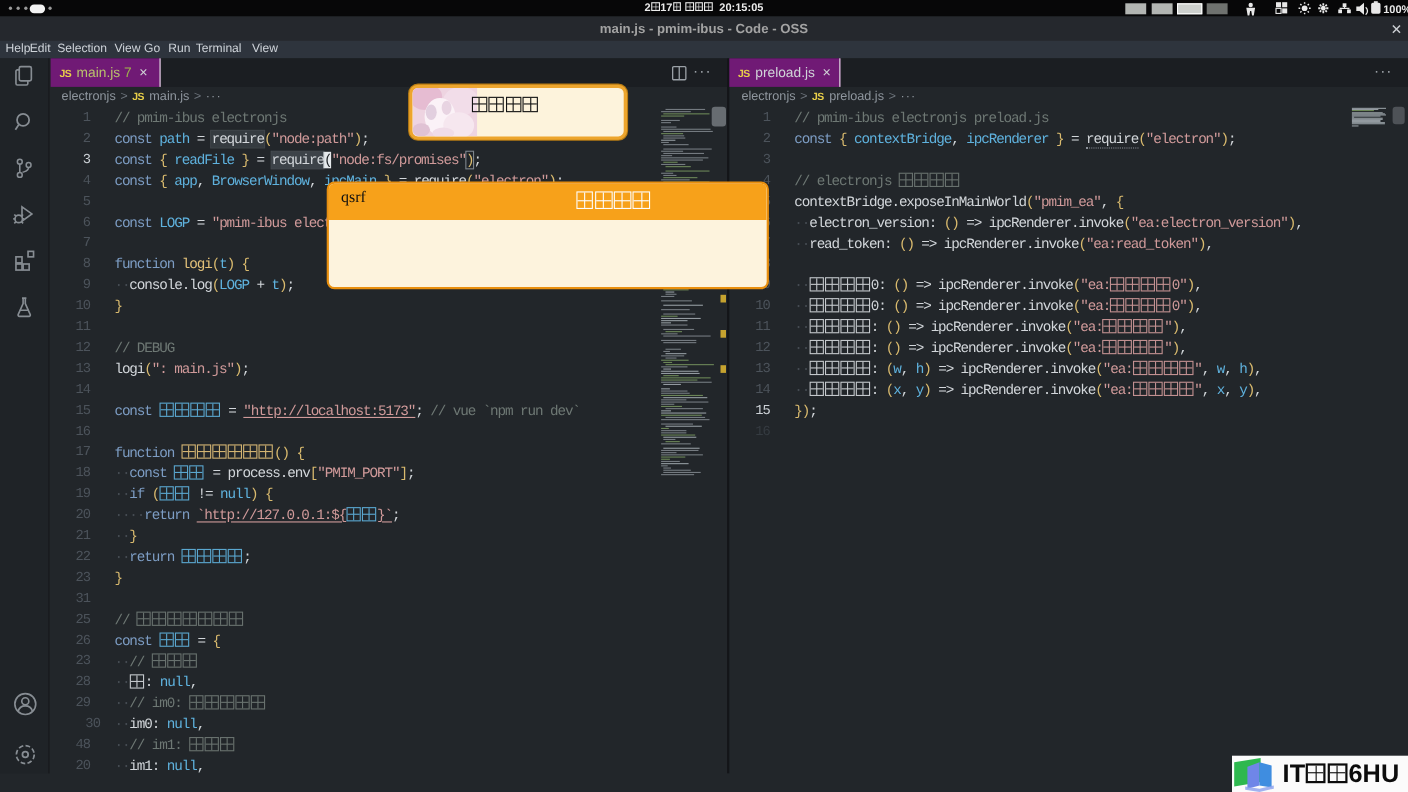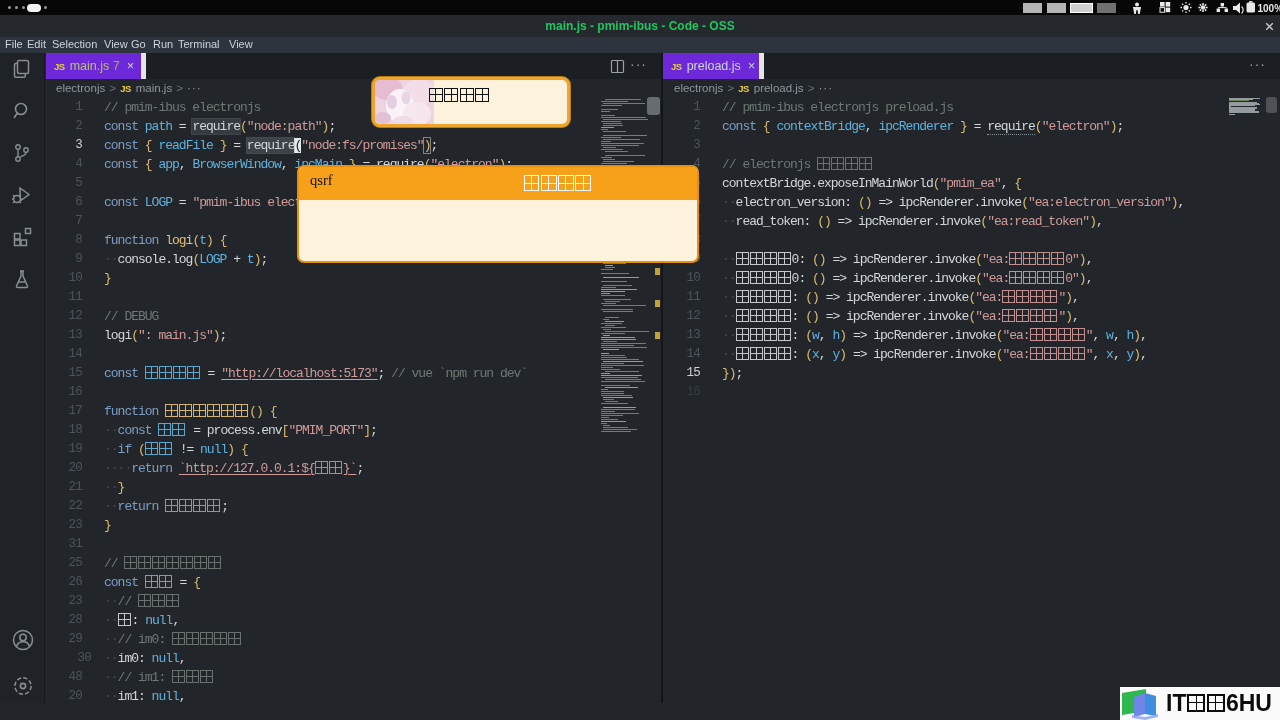--- a/index.html
+++ b/index.html
@@ -12,32 +12,32 @@
 background-image:linear-gradient(currentColor,currentColor),linear-gradient(currentColor,currentColor);
 background-size:100% .06em,.06em 100%;background-position:center center;background-repeat:no-repeat}
 
 #sysbar{left:0;top:0;width:1280px;height:15px;background:#070708;color:#e8e8e8}
 #sysbar .dot{position:absolute;top:6px;width:3px;height:3px;border-radius:50%;background:#9a9a9a}
 #pill{position:absolute;left:27px;top:3.5px;width:14px;height:8px;border-radius:4px;background:#f2f2f2}
 #clock{position:absolute;left:0;right:0;top:1.5px;text-align:center;font-size:10px;font-weight:bold;color:#ececec}
 #tray{position:absolute;right:0;top:0;height:15px}
 .wsr{position:absolute;top:3px;height:10px}
 
-#titlebar{left:0;top:15px;width:1280px;height:22px;background:#25282d;color:#22c55e}
+#titlebar{left:0;top:15px;width:1280px;height:22px;background:#25282d;color:#a3a3a3}
 #title{position:absolute;left:0;right:0;top:4px;text-align:center;font-size:12px;font-weight:bold}
 #closex{position:absolute;right:4px;top:5px;width:13px;height:13px;color:#c9ccd0}
 
 #menubar{left:0;top:37px;width:1280px;height:16px;background:#2e343d;color:#ced3d9;font-size:11px}
 #menubar span{position:absolute;top:1px}
 
 #actbar{left:0;top:53px;width:45px;height:650px;background:#1f2327;border-right:1px solid #16181b}
 #actbar svg{position:absolute;left:10px}
 
 .tabbar{position:absolute;top:53px;height:26px;background:#1b1e22}
-.tab{position:absolute;left:0;top:0;height:26px;background:#6d28d9;border-right:5px solid #e5e5e5;font-size:12.5px;padding:5px 8px 0 8px}
+.tab{position:absolute;left:0;top:0;height:26px;background:#701a75;border-right:1px solid #e5e5e5;font-size:12.5px;padding:5px 8px 0 8px}
 .jsic{color:#e8cf49;font-weight:bold;font-size:9.5px;letter-spacing:-.5px;margin-right:5px}
 .tabx{color:#d0d3d6;margin-left:7px;font-size:13px}
 .crumb{position:absolute;top:79px;height:19px;line-height:19px;font-size:11.5px;color:#8f969e}
 .crumb .sep{margin:0 4px;color:#6d747c;font-family:"Liberation Mono",monospace}
 .ln{position:absolute;width:26px;text-align:right;font:12.5px "Liberation Mono",monospace;letter-spacing:-.8px;color:#4c535b;line-height:19px;height:19px}
 .ln.act{color:#ccd1d6}
 .ln.dim{color:#353b41}
 .cl{position:absolute;font:13px "Liberation Mono",monospace;letter-spacing:-1.004px;color:#d2d6da;line-height:19px;height:19px;white-space:pre}
 .cl .k{color:#7d9dc4}.cl .v{color:#5fb2de}.cl .f{color:#e3c179}.cl .s{color:#d09a9a}
 .cl .c{color:#6e7874}.cl .b{color:#d9ba6e}.cl .ws{color:#454b52}
@@ -65,20 +65,21 @@
 #wm .txt{position:absolute;left:46px;top:3px;font-size:23px;font-weight:bold;color:#0c0c0c;letter-spacing:0px}
 .mini{position:absolute}
 </style></head><body>
 
 <div class="abs" id="sysbar">
  <span class="dot" style="left:8px"></span>
     <span class="dot" style="left:15px"></span>
     <span class="dot" style="left:22px"></span>
  <span class="dot" style="left:44px"></span>
  <div id="pill"></div>
+ <div id="clock">2<i class="cjs"></i>17<i class="cjs"></i> <i class="cjs"></i><i class="cjs"></i><i class="cjs"></i>&nbsp; 20<b style="font-weight:bold">:</b>15<b>:</b>05</div>
  <div id="tray">
   <div class="wsr" style="right:238px;width:19px;background:#b2b5b2"></div>
   <div class="wsr" style="right:214px;width:19px;background:#b2b5b2"></div>
   <div class="wsr" style="right:187px;width:23px;background:#cdd0cd;border:1.5px solid #fff"></div>
   <div class="wsr" style="right:164px;width:19px;background:#6f726f"></div>
   <svg style="position:absolute;right:0;top:0" width="160" height="15" viewBox="0 0 160 15">
    <g fill="#e8e8e8">
     <circle cx="17" cy="4.5" r="2"></circle>
           <path d="M13 7 h8 l-1.2 7 h-1.6 l-.7-4 h-1 l-.7 4 h-1.6z"></path>
     <g transform="translate(40,2)">
@@ -134,21 +135,21 @@
 </div>
 
 <div class="abs" id="titlebar">
  <div id="title">main.js - pmim-ibus - Code - OSS</div>
  <svg id="closex" viewBox="0 0 14 14">
       <path d="M3.5 3.5 L10.5 10.5 M10.5 3.5 L3.5 10.5" stroke="#c9ccd0" stroke-width="1.5"></path>
     </svg>
 </div>
 
 <div class="abs" id="menubar">
- <span style="left:5px">File</span>
+ <span style="left:5px">Help</span>
     <span style="left:27px">Edit</span>
     <span style="left:52px">Selection</span>
  <span style="left:104px">View</span>
     <span style="left:131px">Go</span>
     <span style="left:153px">Run</span>
  <span style="left:178px">Terminal</span>
     <span style="left:229px">View</span>
 </div>
 
 <div class="abs" id="actbar">

